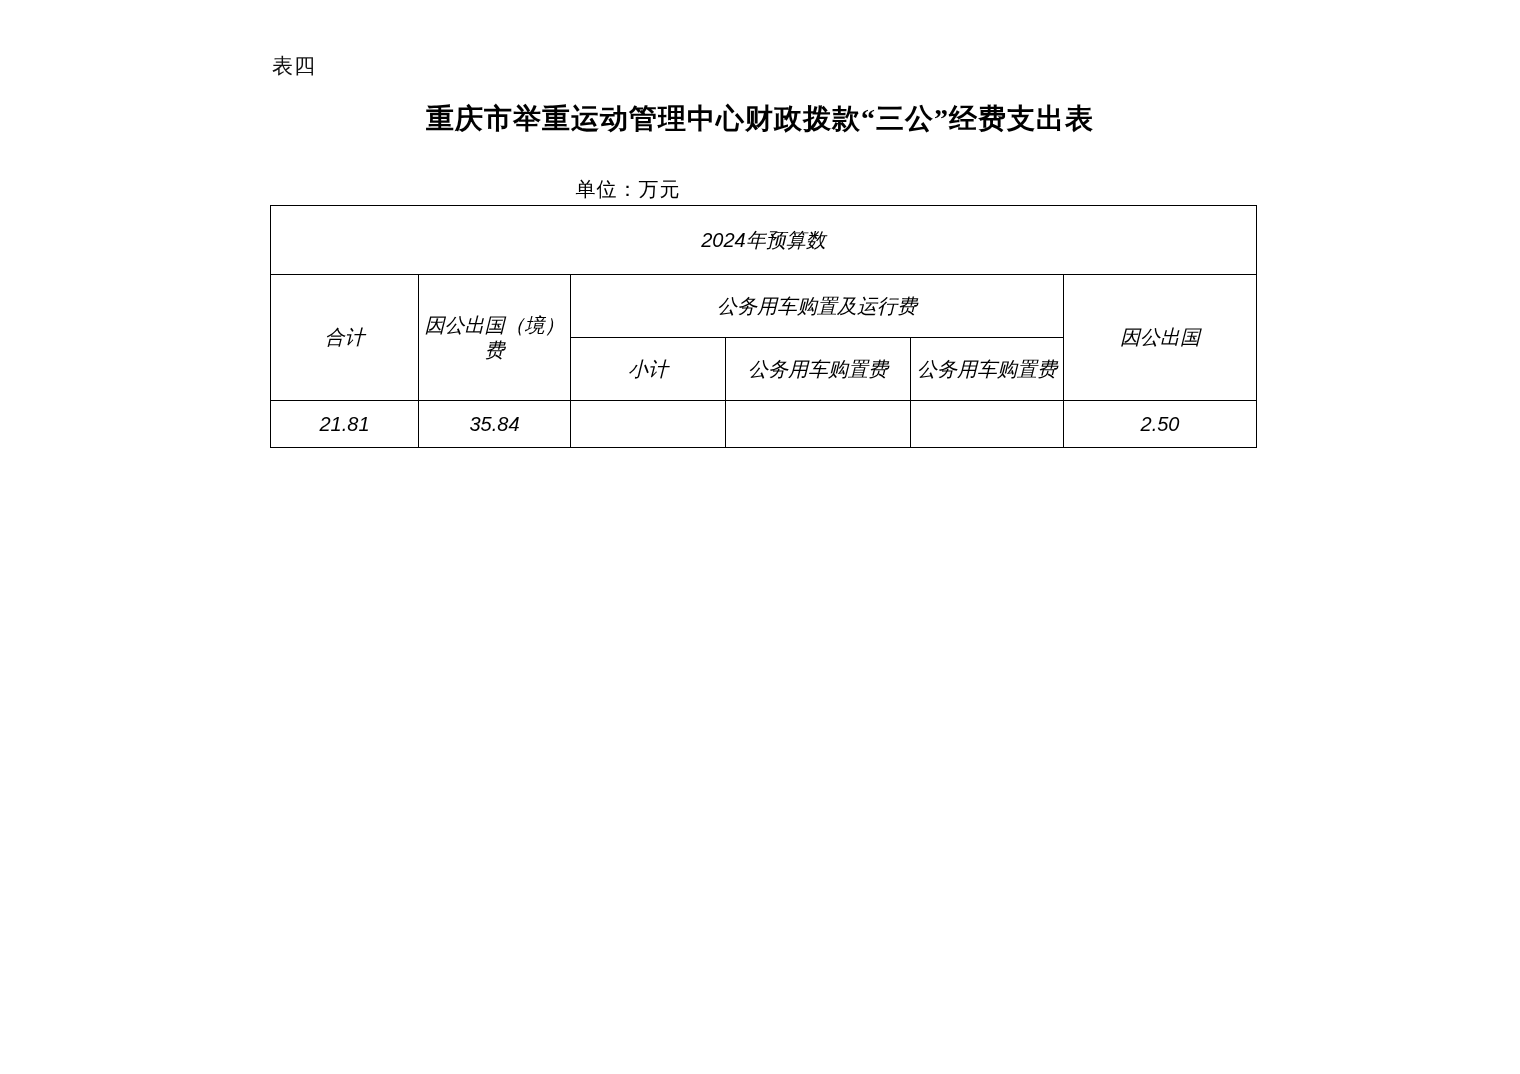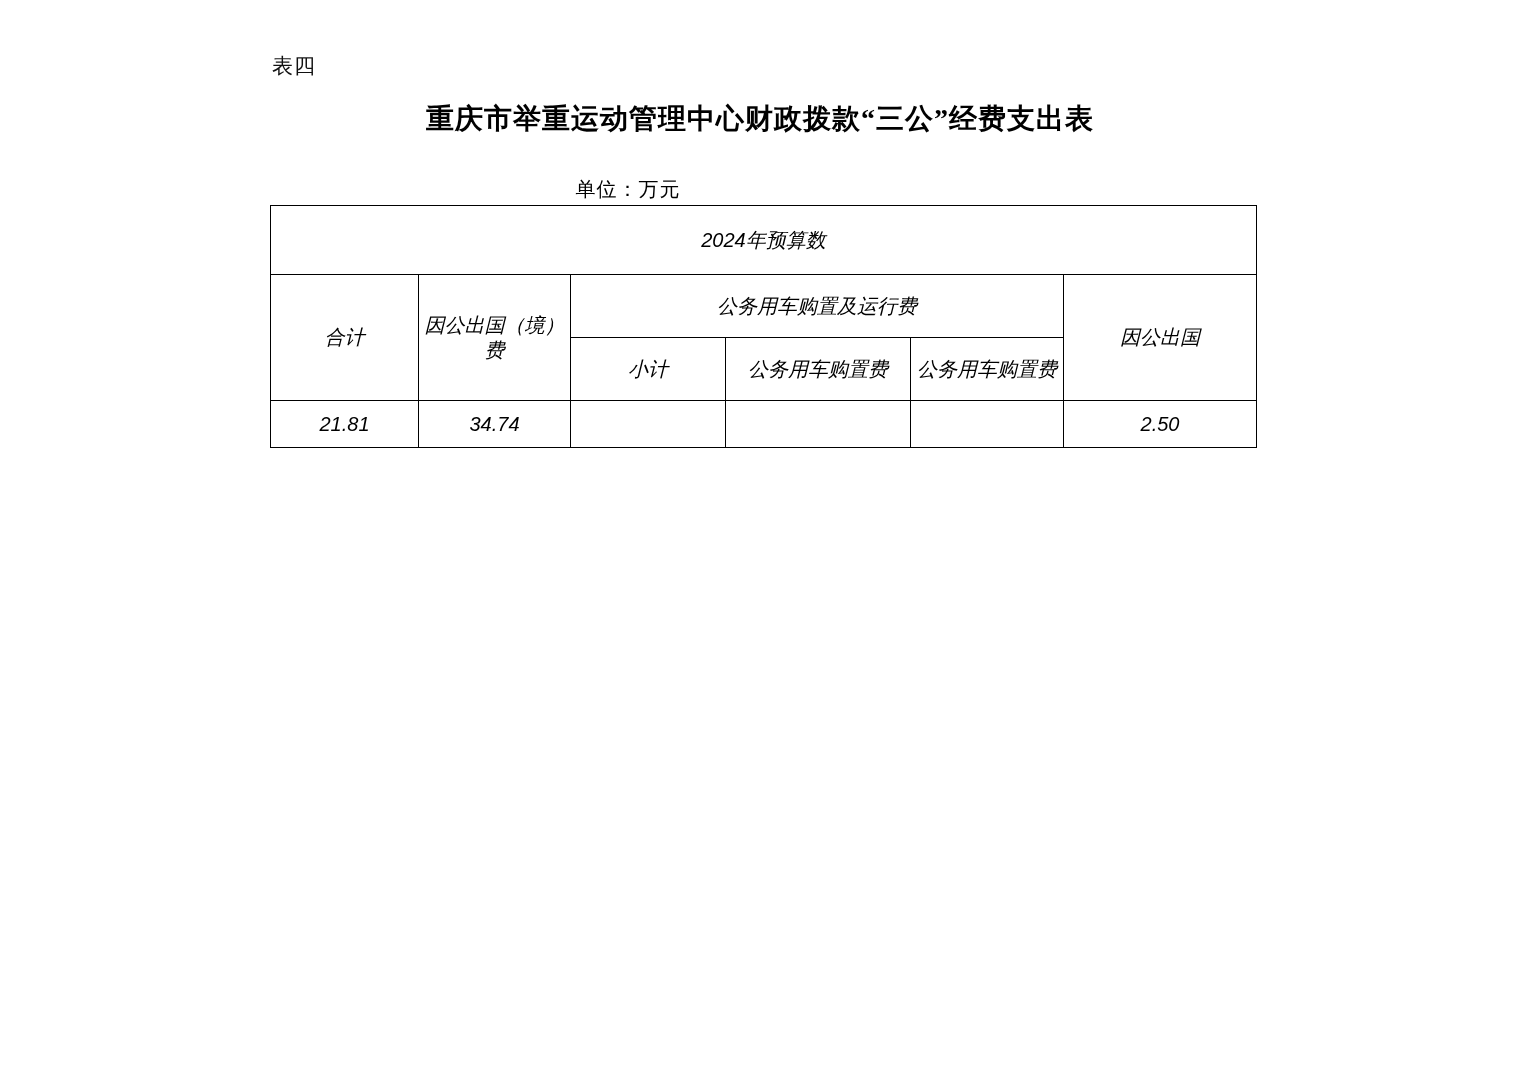--- a/index.html
+++ b/index.html
@@ -129,21 +129,21 @@
         <td class="grp-header" colspan="3">公务用车购置及运行费</td>
         <td class="tall-header" rowspan="2">因公出国</td>
       </tr>
       <tr>
         <td class="col-header">小计</td>
         <td class="col-header">公务用车购置费</td>
         <td class="col-header">公务用车购置费</td>
       </tr>
       <tr>
         <td class="data-cell">21.81</td>
-        <td class="data-cell">34.74</td>
+        <td class="data-cell">35.84</td>
         <td class="data-cell"></td>
         <td class="data-cell"></td>
         <td class="data-cell"></td>
         <td class="data-cell">2.50</td>
       </tr>
     </tbody>
   </table>
 
 </div>
 

